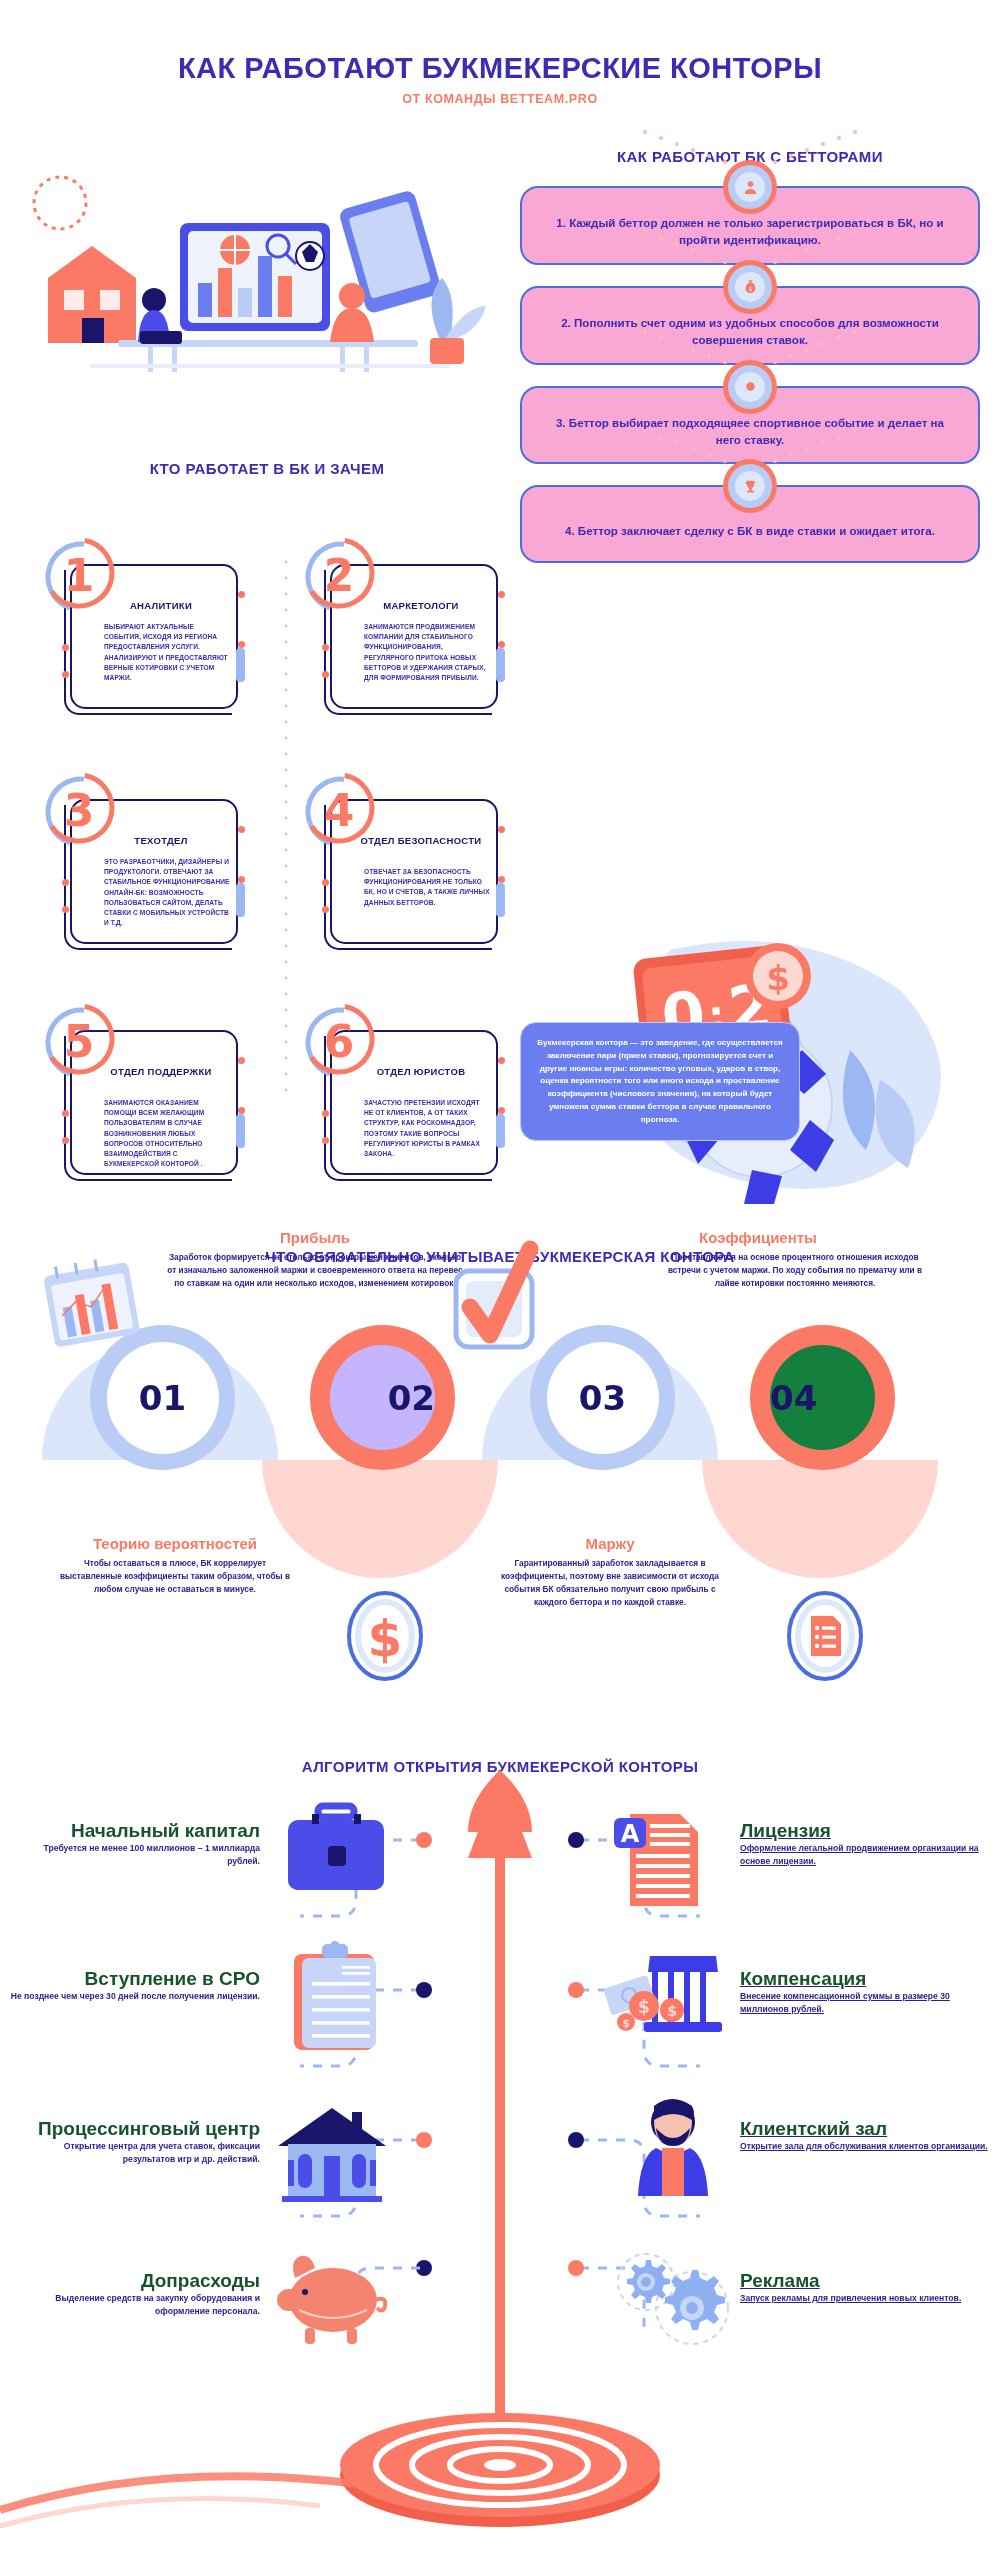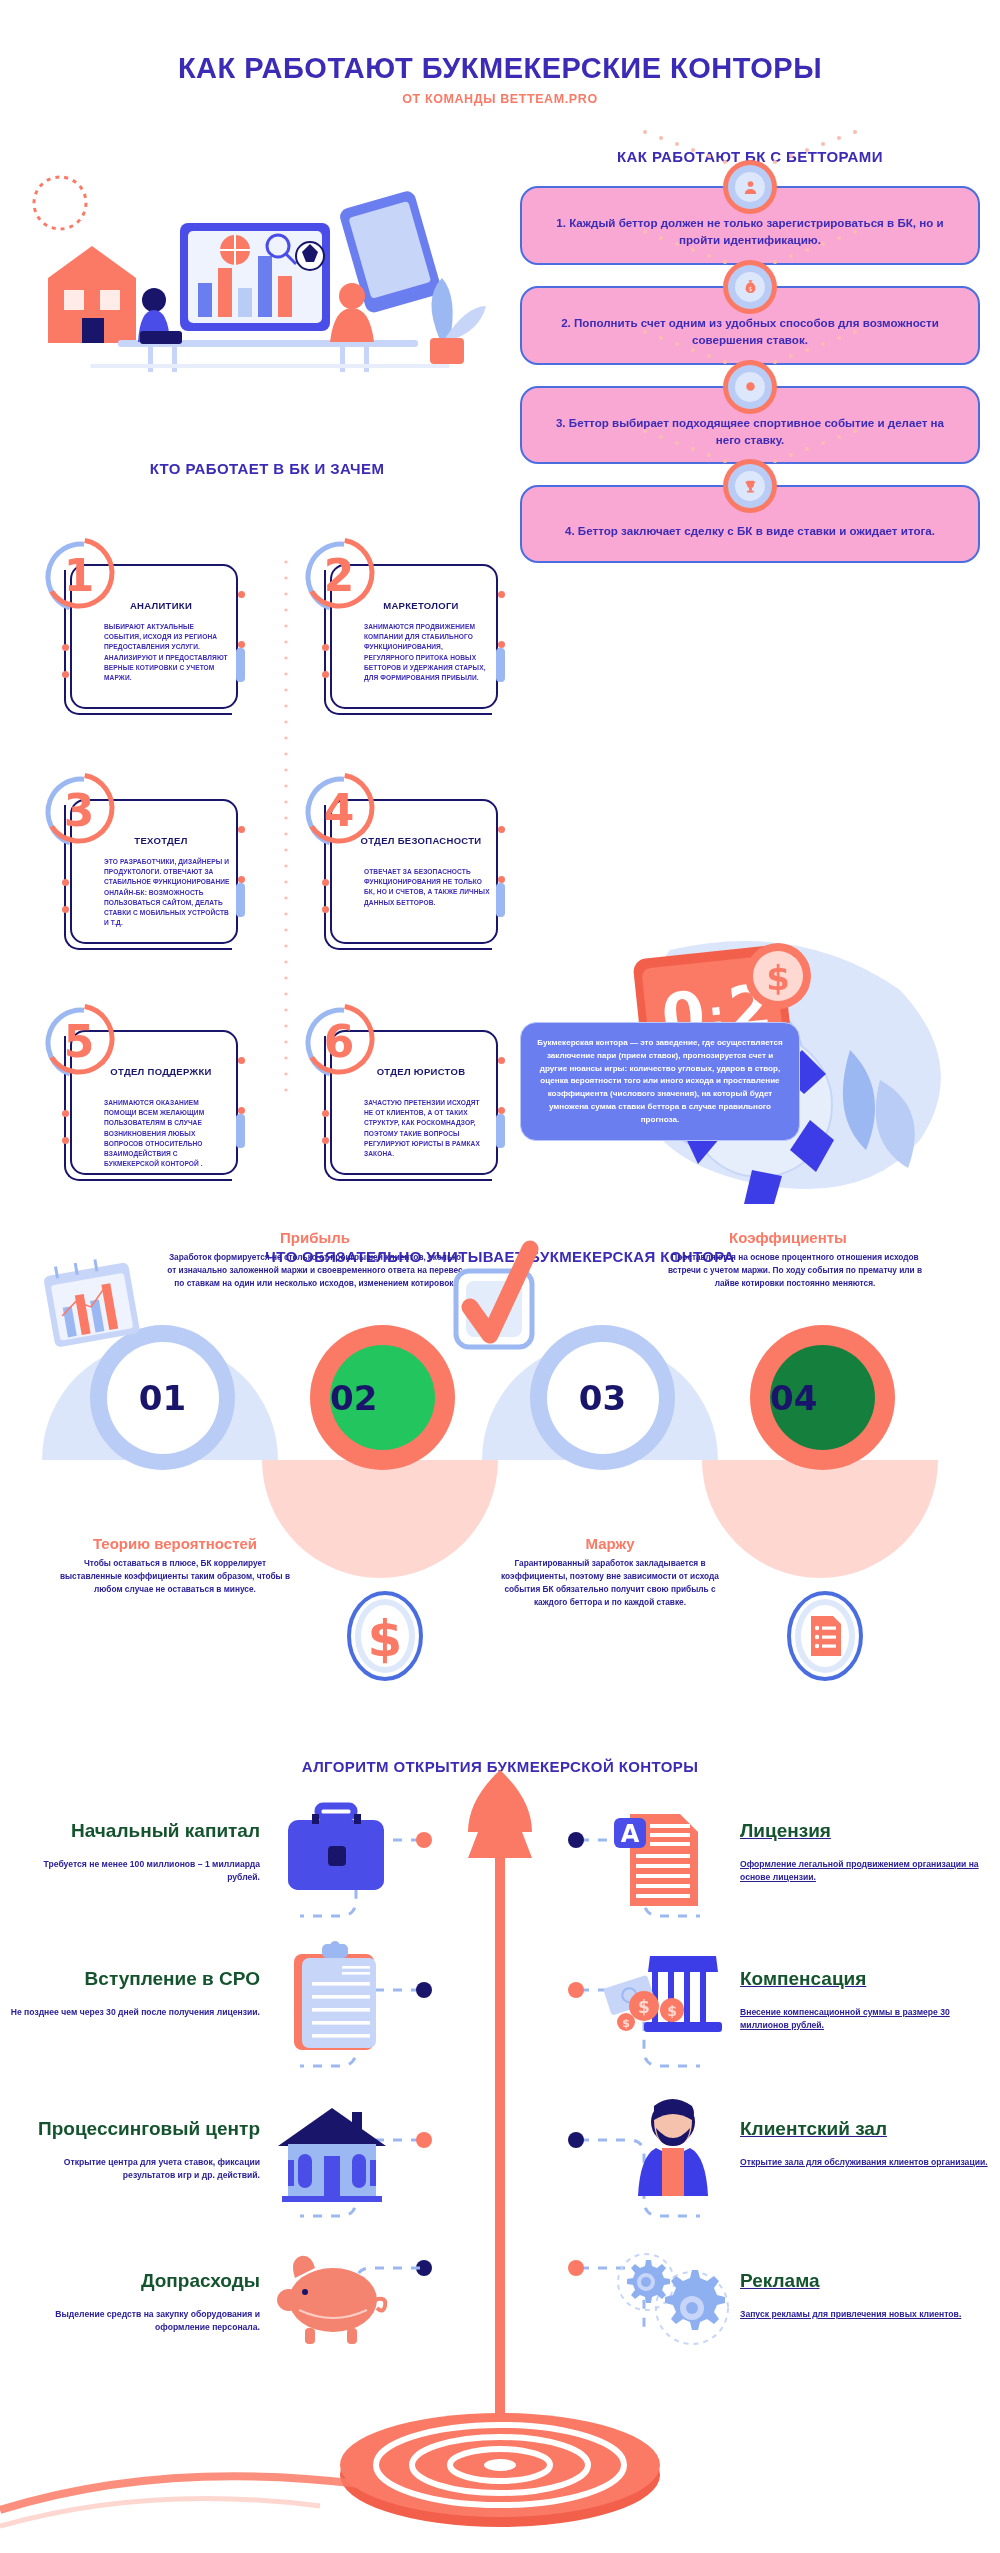--- a/index.html
+++ b/index.html
@@ -128,21 +128,21 @@
   }
   .mid-text {
     position:absolute; text-align:center; font-size:8.3px;
     line-height:1.55; color:#2b2199; font-weight:600;
   }
 
   
   .algo { position:absolute; left:0; top:1740px; width:1000px; height:813px; }
   .algo-item { position:absolute; }
   .algo-title { font-size:19px; font-weight:700; color:#14532d; }
-  .algo-text { font-size:8.6px; line-height:1.5; color:#2b2199; font-weight:600; margin-top:16px;}
+  .algo-text { font-size:8.6px; line-height:1.5; color:#2b2199; font-weight:600; margin-top:0;}
   .algo-l { text-align:right; }
   .algo-r { text-align:left;text-decoration:underline; }
   svg { display:block; overflow: visible; }
 </style>
 </head>
 <body>
 
 <div class="page">
 
   <div class="main-title">КАК РАБОТАЮТ БУКМЕКЕРСКИЕ КОНТОРЫ</div>
@@ -526,41 +526,41 @@
       <path d="M702 180 a118 118 0 0 0 236 0 z" fill="#fb7a66" opacity=".3"></path>
     </svg>
 
     <div class="big-circle" style="left:90px; top:70px; width:145px; height:145px; background:#b9ccf5;">
       <div style="width:112px;height:112px;border-radius:50%;background:#fff;display:flex;align-items:center;justify-content:center;">
         <span class="bc-num">01</span>
       </div>
     </div>
 
     <div class="big-circle" style="left:310px; top:70px; width:145px; height:145px; background:#fb7a66;">
-      <div style="width:105px;height:105px;border-radius:50%;background:#22c55e;display:flex;align-items:center;justify-content:flex-start;">
+      <div style="width:105px;height:105px;border-radius:50%;background:#c4b5fd;display:flex;align-items:center;justify-content:flex-end;">
         <span class="bc-num">02</span>
       </div>
     </div>
 
     <div class="big-circle" style="left:530px; top:70px; width:145px; height:145px; background:#b9ccf5;">
       <div style="width:112px;height:112px;border-radius:50%;background:#fff;display:flex;align-items:center;justify-content:center;">
         <span class="bc-num">03</span>
       </div>
     </div>
 
     <div class="big-circle" style="left:750px; top:70px; width:145px; height:145px; background:#fb7a66;">
       <div style="width:105px;height:105px;border-radius:50%;background:#15803d;display:flex;align-items:center;justify-content:flex-start;">
         <span class="bc-num">04</span>
       </div>
     </div>
 
     <div class="mid-title" style="left:165px; top:-26px; width:300px;">Прибыль</div>
     <div class="mid-text" style="left:165px; top:-4px; width:300px;">Заработок формируется не столько от проигрышей клиентов, сколько от изначально заложенной маржи и своевременного ответа на перевес по ставкам на один или несколько исходов, изменением котировок.</div>
 
-    <div class="mid-title" style="left:638px; top:-26px; width:300px;">Коэффициенты</div>
+    <div class="mid-title" style="left:608px; top:-26px; width:300px;">Коэффициенты</div>
     <div class="mid-text" style="left:660px; top:-4px; width:270px;">Проставляются на основе процентного отношения исходов встречи с учетом маржи. По ходу события по прематчу или в лайве котировки постоянно меняются.</div>
 
     <div class="mid-title" style="left:35px; top:280px; width:280px;">Теорию вероятностей</div>
     <div class="mid-text" style="left:55px; top:302px; width:240px;">Чтобы оставаться в плюсе, БК коррелирует выставленные коэффициенты таким образом, чтобы в любом случае не оставаться в минусе.</div>
 
     <div class="mid-title" style="left:470px; top:280px; width:280px;">Маржу</div>
     <div class="mid-text" style="left:490px; top:302px; width:240px;">Гарантированный заработок закладывается в коэффициенты, поэтому вне зависимости от исхода события БК обязательно получит свою прибыль с каждого беттора и по каждой ставке.</div>
 
     <div style="position:absolute; left:30px; top:-14px;">
       <svg width="120" height="120" viewBox="0 0 120 120">

